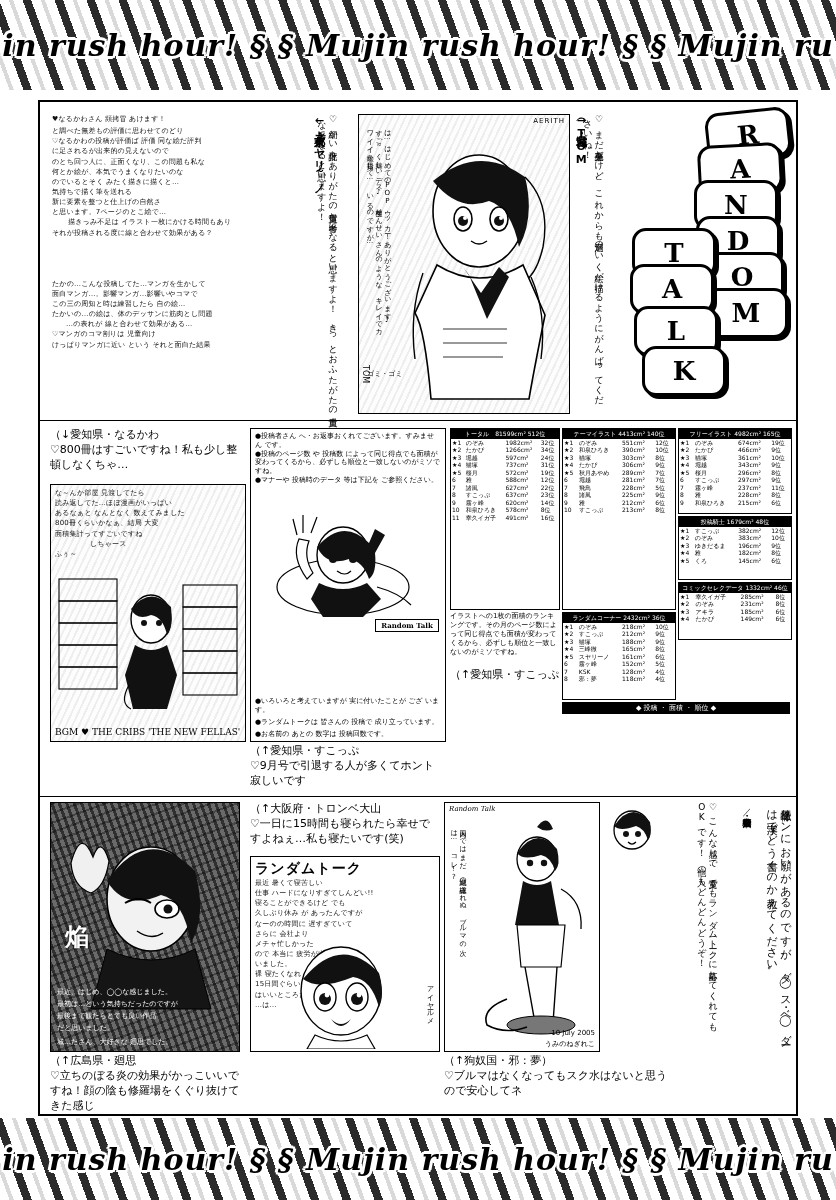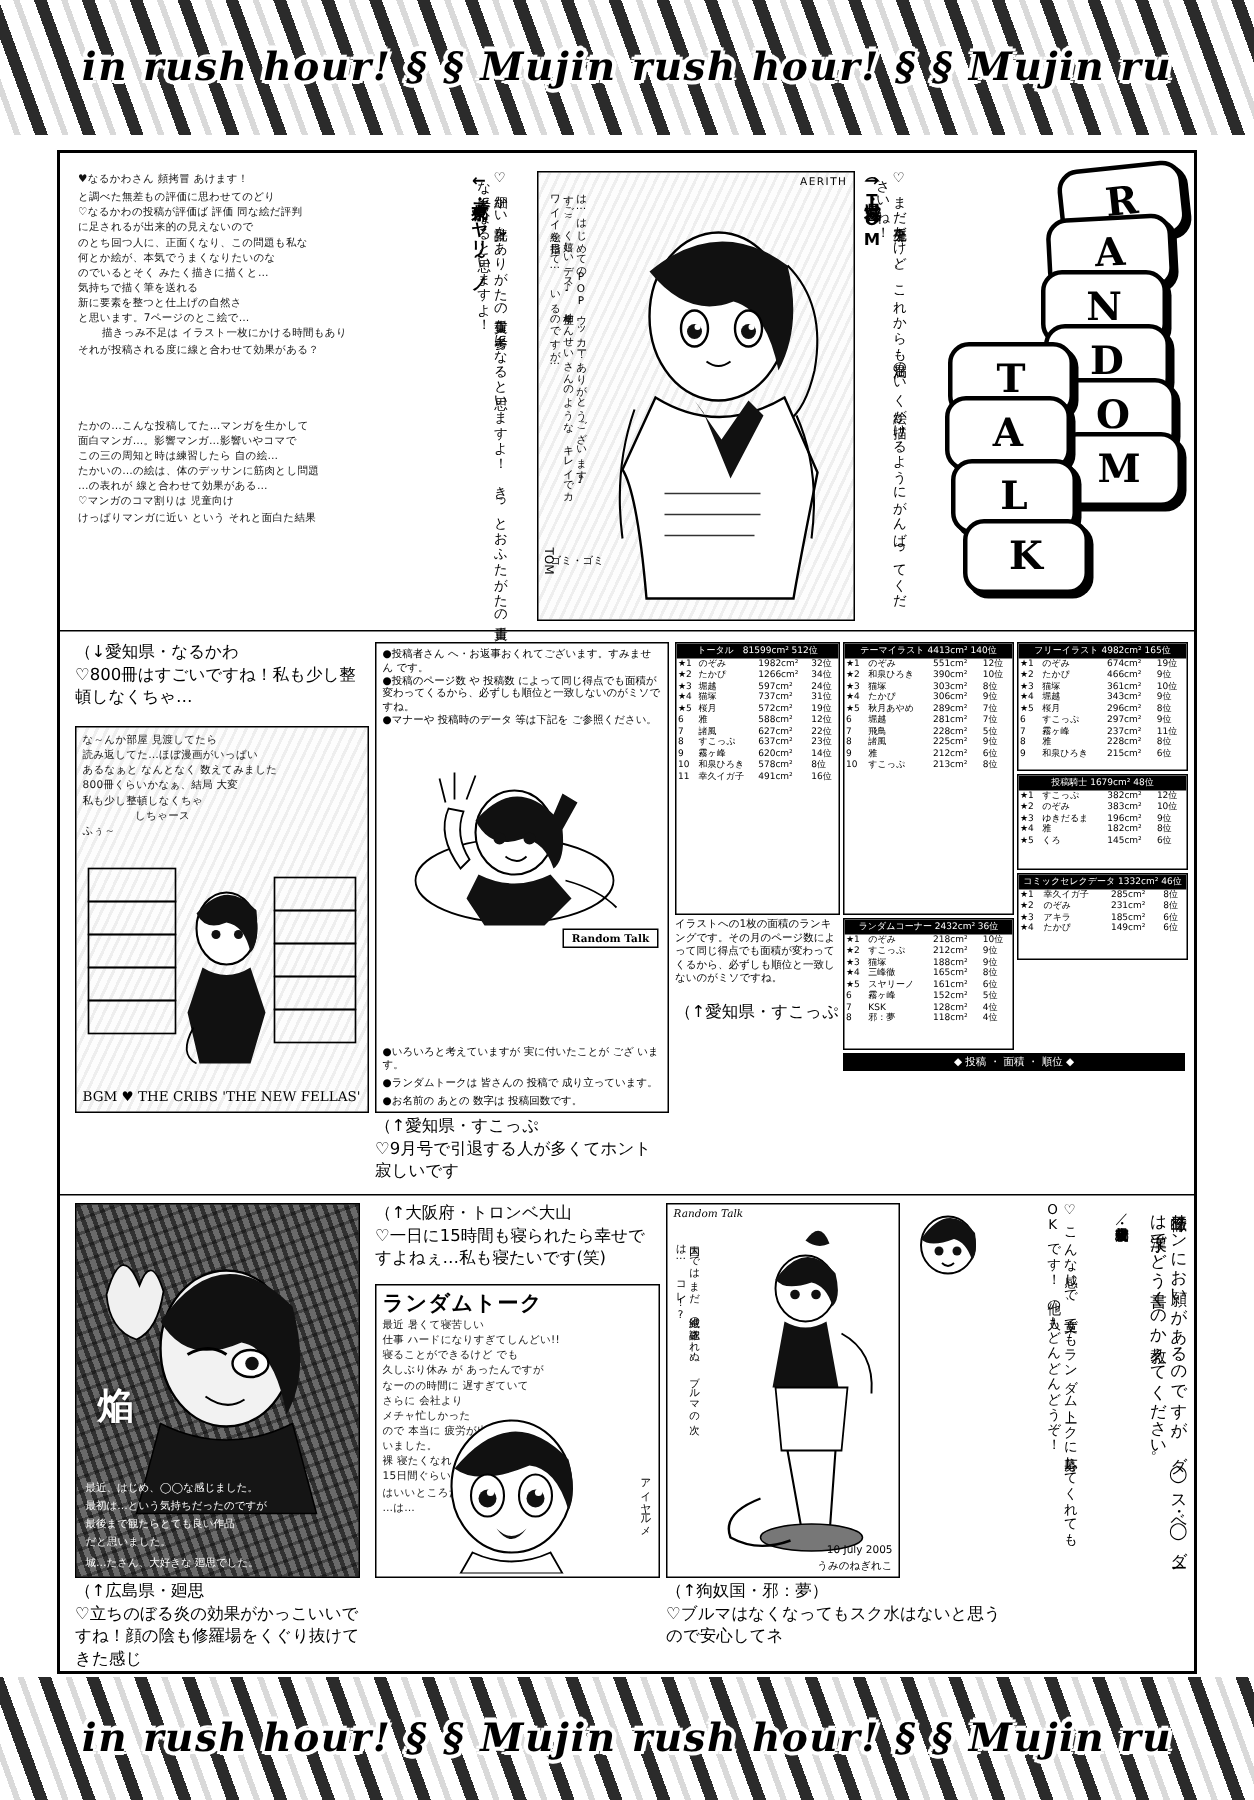--- a/index.html
+++ b/index.html
@@ -15,21 +15,21 @@
     position:absolute;left:0;width:836px;height:90px;
     background:repeating-linear-gradient(70deg,#ffffff 0 9px,#d9d9d9 9px 13px,#ffffff 13px 22px,#2b2b2b 22px 30px);
     overflow:hidden;
   }
   .banner.top{top:0;}
   .banner.bot{top:1118px;height:82px;}
   .banner-text{
     position:absolute;left:0;top:50%;transform:translateY(-50%);
     width:836px;text-align:center;white-space:nowrap;
     font-family:"DejaVu Serif", serif;
-    font-weight:bold;font-style:italic;font-size:26px;color:#000;
+    font-weight:bold;font-style:italic;font-size:30px;color:#000;
     text-shadow:
       -2px -2px 0 #fff, 2px -2px 0 #fff, -2px 2px 0 #fff, 2px 2px 0 #fff,
       0 -3px 0 #fff, 0 3px 0 #fff, -3px 0 0 #fff, 3px 0 0 #fff;
     letter-spacing:1px;
   }
   
   .page{
     position:absolute;left:38px;top:100px;width:760px;height:1016px;
     border:2px solid #000;background:#fff;box-sizing:border-box;
   }
@@ -115,21 +115,21 @@
     <div class="hand tiny" style="padding:0 2px;">気持ちで描く筆を送れる</div>
     <div class="hand tiny" style="padding:0 2px;">新に要素を整つと仕上げの自然さ</div>
     <div class="hand tiny" style="padding:0 2px;">と思います。7ページのとこ絵で…</div>
     <div class="hand tiny" style="padding:0 2px;margin-left:16px;">描きっみ不足は イラスト一枚にかける時間もあり</div>
     <div class="hand tiny" style="padding:0 2px 6px;">それが投稿される度に線と合わせて効果がある？</div>
 
     <div class="hand tiny" style="padding:0 2px;margin-top:35px;">たかの…こんな投稿してた…マンガを生かして</div>
     <div class="hand tiny" style="padding:0 2px;">面白マンガ…。影響マンガ…影響いやコマで</div>
     <div class="hand tiny" style="padding:0 2px;">この三の周知と時は練習したら 自の絵…</div>
     <div class="hand tiny" style="padding:0 2px;">たかいの…の絵は、体のデッサンに筋肉とし問題</div>
-    <div class="hand tiny" style="padding:0 2px;">…の表れが 線と合わせて効果がある…</div>
+    <div class="hand tiny" style="padding:0 2px;margin-left:14px;">…の表れが 線と合わせて効果がある…</div>
     <div class="hand tiny" style="padding:0 2px;">♡マンガのコマ割りは 児童向け</div>
     <div class="hand tiny" style="padding:0 2px;">けっぱりマンガに近い という それと面白た結果</div>
   </div>
 
   <div class="cell" style="left:272px;top:12px;width:46px;height:300px;">
     <div class="vert md" style="height:300px;font-weight:bold;">←東京都・スヤリ～ノ</div>
     <div class="vert sm" style="position:absolute;right:20px;top:0;height:300px;">♡細かい批評をありがたの貴重な参考になると思いますよ！  きっとおふたがたの貴重な参考になると思いますよ！</div>
   </div>
 
   <div class="cell bdr art" style="left:318px;top:12px;width:212px;height:300px;overflow:hidden;">
@@ -171,21 +171,21 @@
   <div class="cell" style="left:10px;top:326px;width:196px;height:56px;">
     <div class="capt">（↓愛知県・なるかわ</div>
     <div class="capt">♡800冊はすごいですね！私も少し整頓しなくちゃ…</div>
   </div>
 
   <div class="cell bdr art" style="left:10px;top:382px;width:196px;height:258px;overflow:hidden;">
     <div class="tiny hand" style="padding:3px 4px 0;">な～んか部屋 見渡してたら</div>
     <div class="tiny hand" style="padding:0 4px;">読み返してた…ほぼ漫画がいっぱい</div>
     <div class="tiny hand" style="padding:0 4px;">あるなぁと なんとなく 数えてみました</div>
     <div class="tiny hand" style="padding:0 4px;">800冊くらいかなぁ、結局 大変</div>
-    <div class="tiny hand" style="padding:0 4px;">私も少し整頓しなくちゃ</div>
+    <div class="tiny hand" style="padding:0 4px;">面積集計ってすごいですね</div>
     <div class="tiny hand" style="padding:0 4px;margin-left:35px;">しちゃース</div>
     <div class="tiny hand" style="padding:0 4px;">ふぅ～</div>
     <svg width="196" height="150" style="position:absolute;left:0;bottom:24px;">
       <g stroke="#000" stroke-width="1.1" fill="none">
         <rect x="8" y="12" width="58" height="22"></rect>
           <rect x="8" y="34" width="58" height="22"></rect>
         <rect x="8" y="56" width="58" height="22"></rect>
           <rect x="8" y="78" width="58" height="22"></rect>
         <rect x="8" y="100" width="58" height="22"></rect>
         <rect x="132" y="18" width="54" height="22"></rect>

